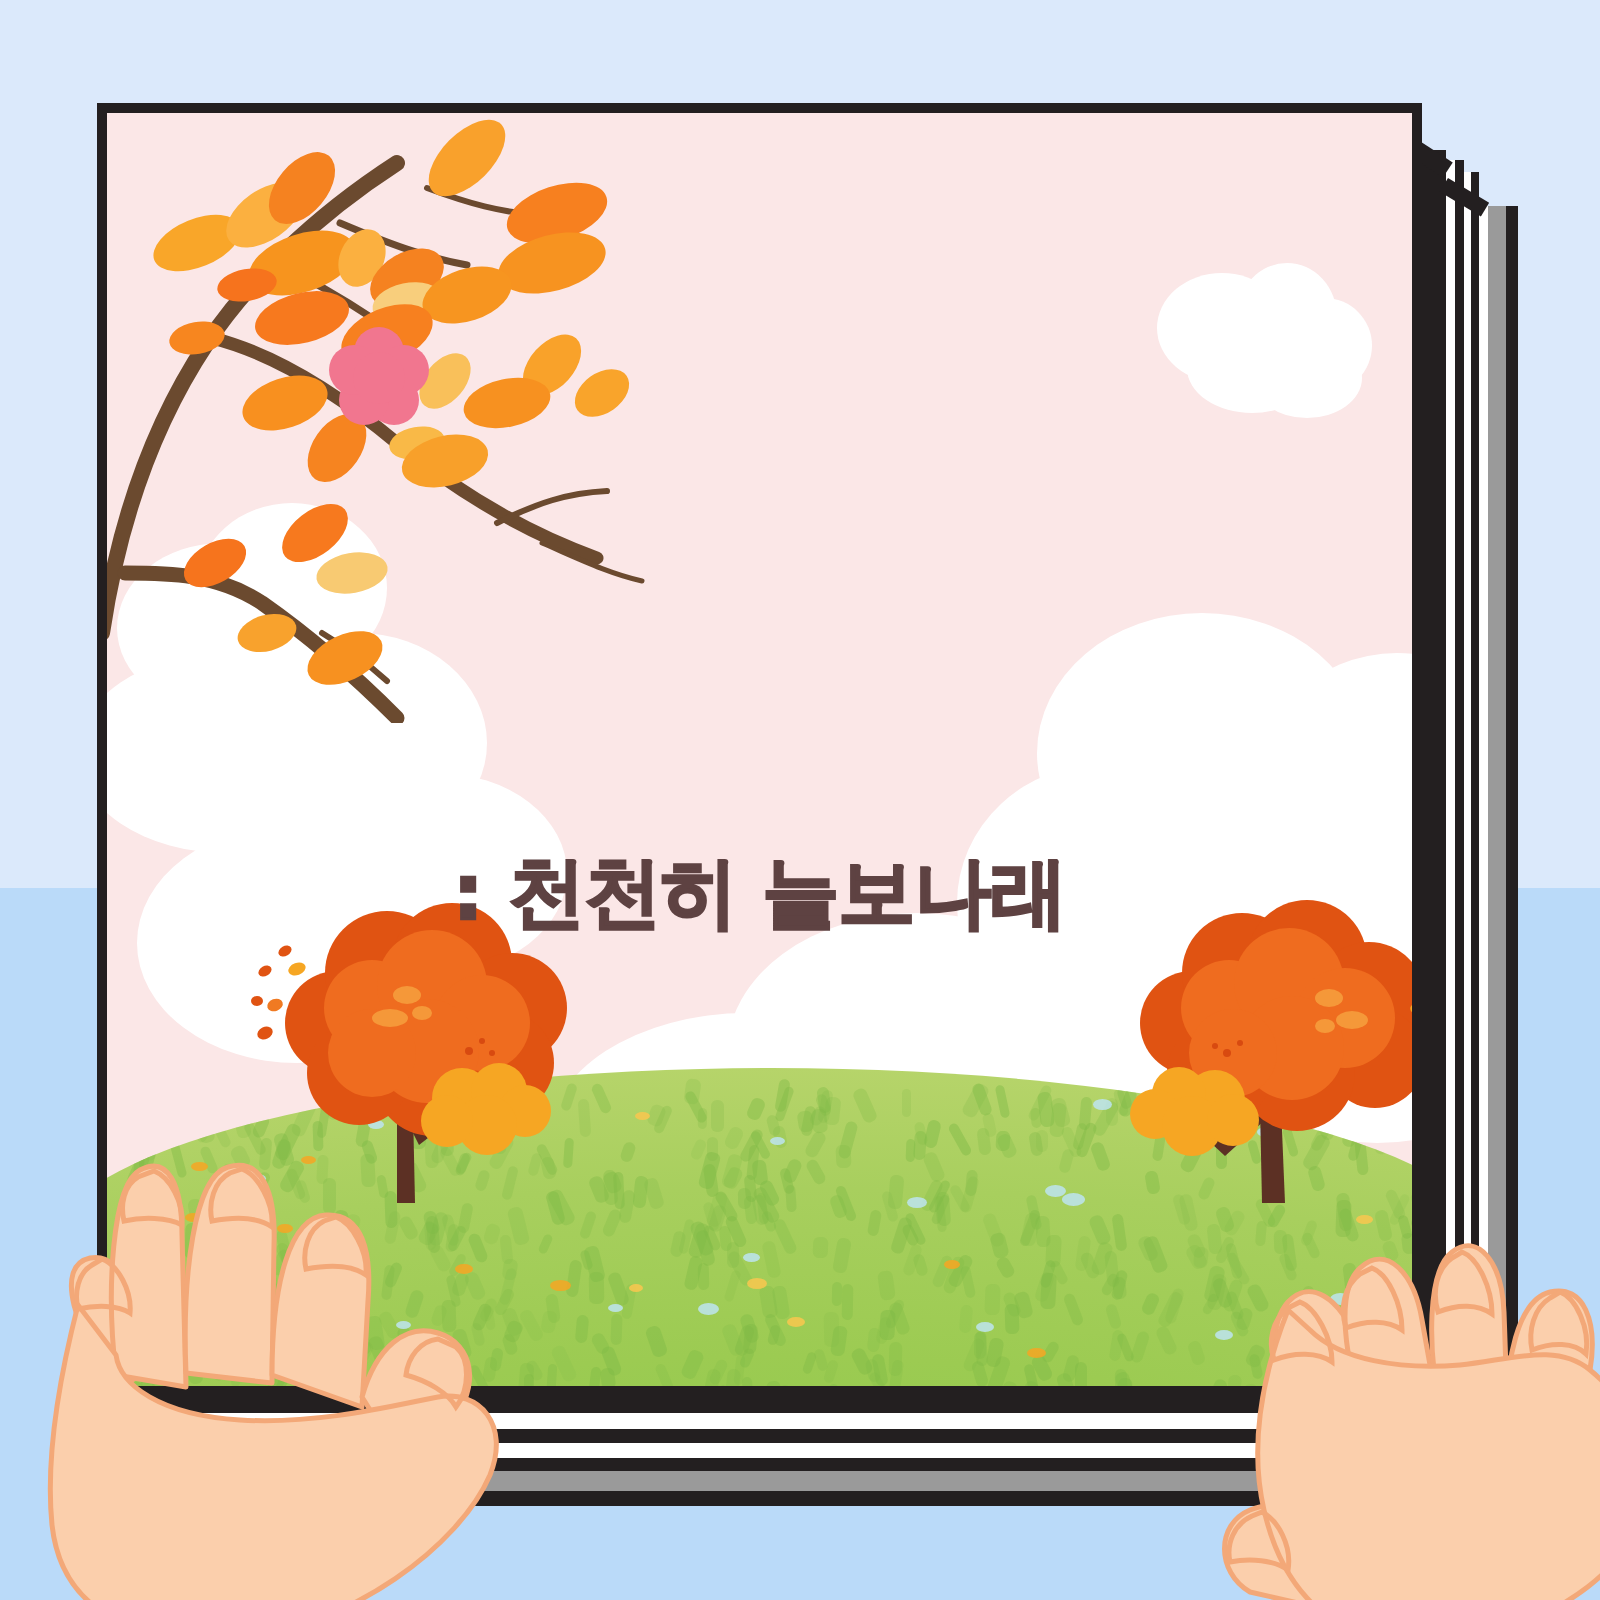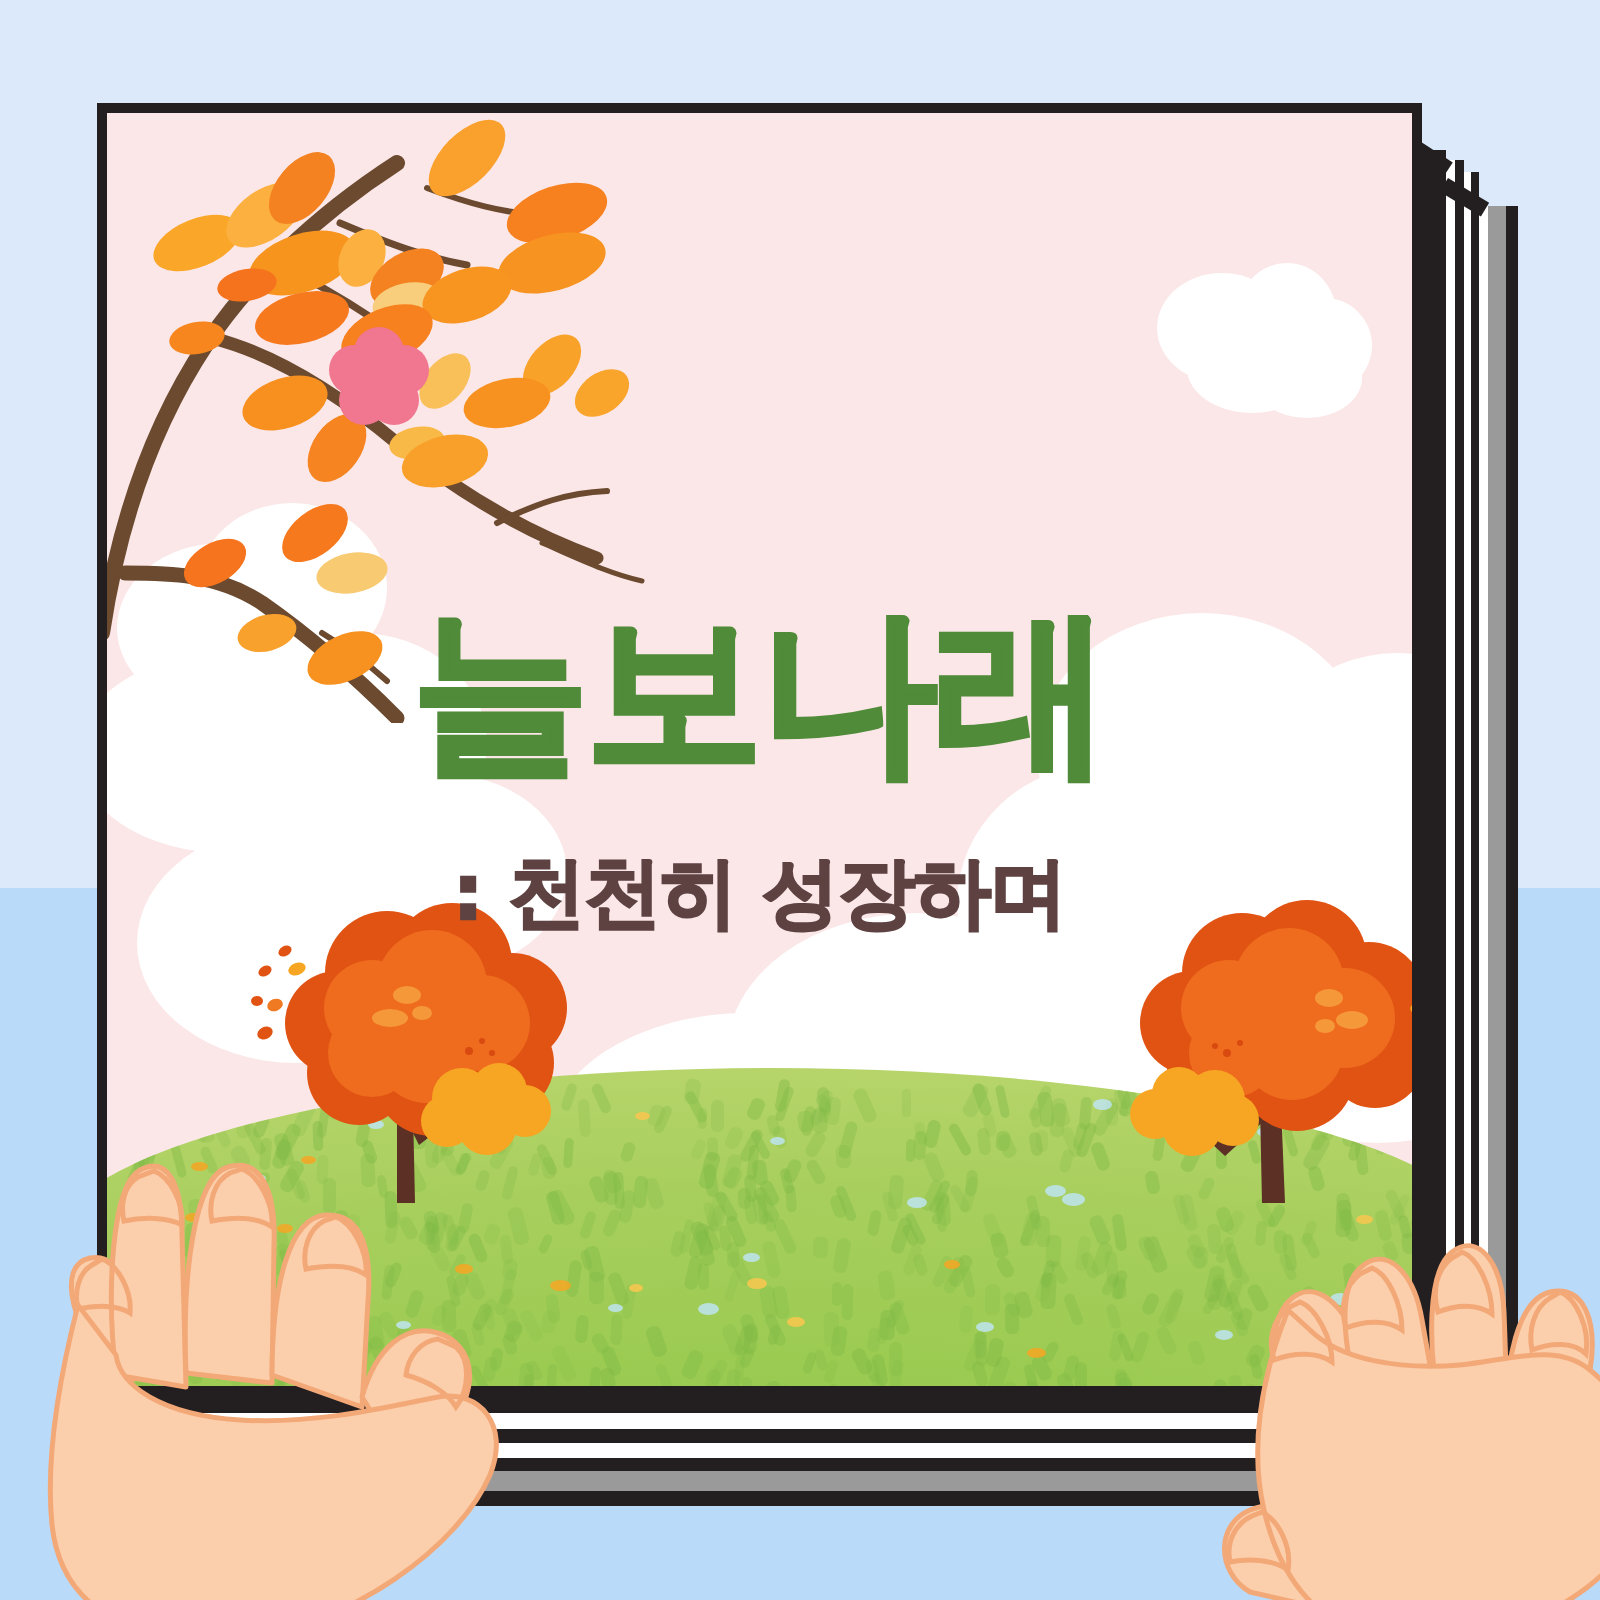--- a/index.html
+++ b/index.html
@@ -875,23 +875,22 @@
       <g>
         <ellipse cx="322" cy="110" rx="7" ry="5" fill="#e05312" transform="rotate(30 322 110)"></ellipse>
         <ellipse cx="340" cy="132" rx="7" ry="5" fill="#f07a22" transform="rotate(30 340 132)"></ellipse>
         <ellipse cx="312" cy="142" rx="9" ry="6" fill="#f6a623" transform="rotate(20 312 142)"></ellipse>
         <ellipse cx="335" cy="168" rx="8" ry="6" fill="#e05312" transform="rotate(20 335 168)"></ellipse>
         <ellipse cx="350" cy="152" rx="6" ry="5" fill="#ef6c1f"></ellipse>
         <ellipse cx="318" cy="186" rx="8" ry="6" fill="#f07a22" transform="rotate(25 318 186)"></ellipse>
       </g>
     </svg>
 
-    <div class="title">늘보나래</div>
     <div class="subtitle">
-      <div>: 천천히 성장하며</div>
+      <div>: 천천히 늘보나래</div>
     </div>
     <div class="org">고양시흰돌종합사회복지관</div>
 
   </div>
 
   <svg width="560" height="500" viewBox="0 0 560 500" style="position:absolute;left:-10px;top:1125px;">
     <g fill="#fbcfac" stroke="#f3a878" stroke-width="5" stroke-linejoin="round">
       <path d="M140 175
                C 130 140, 118 130, 100 133
                C 82 137, 78 155, 84 180

